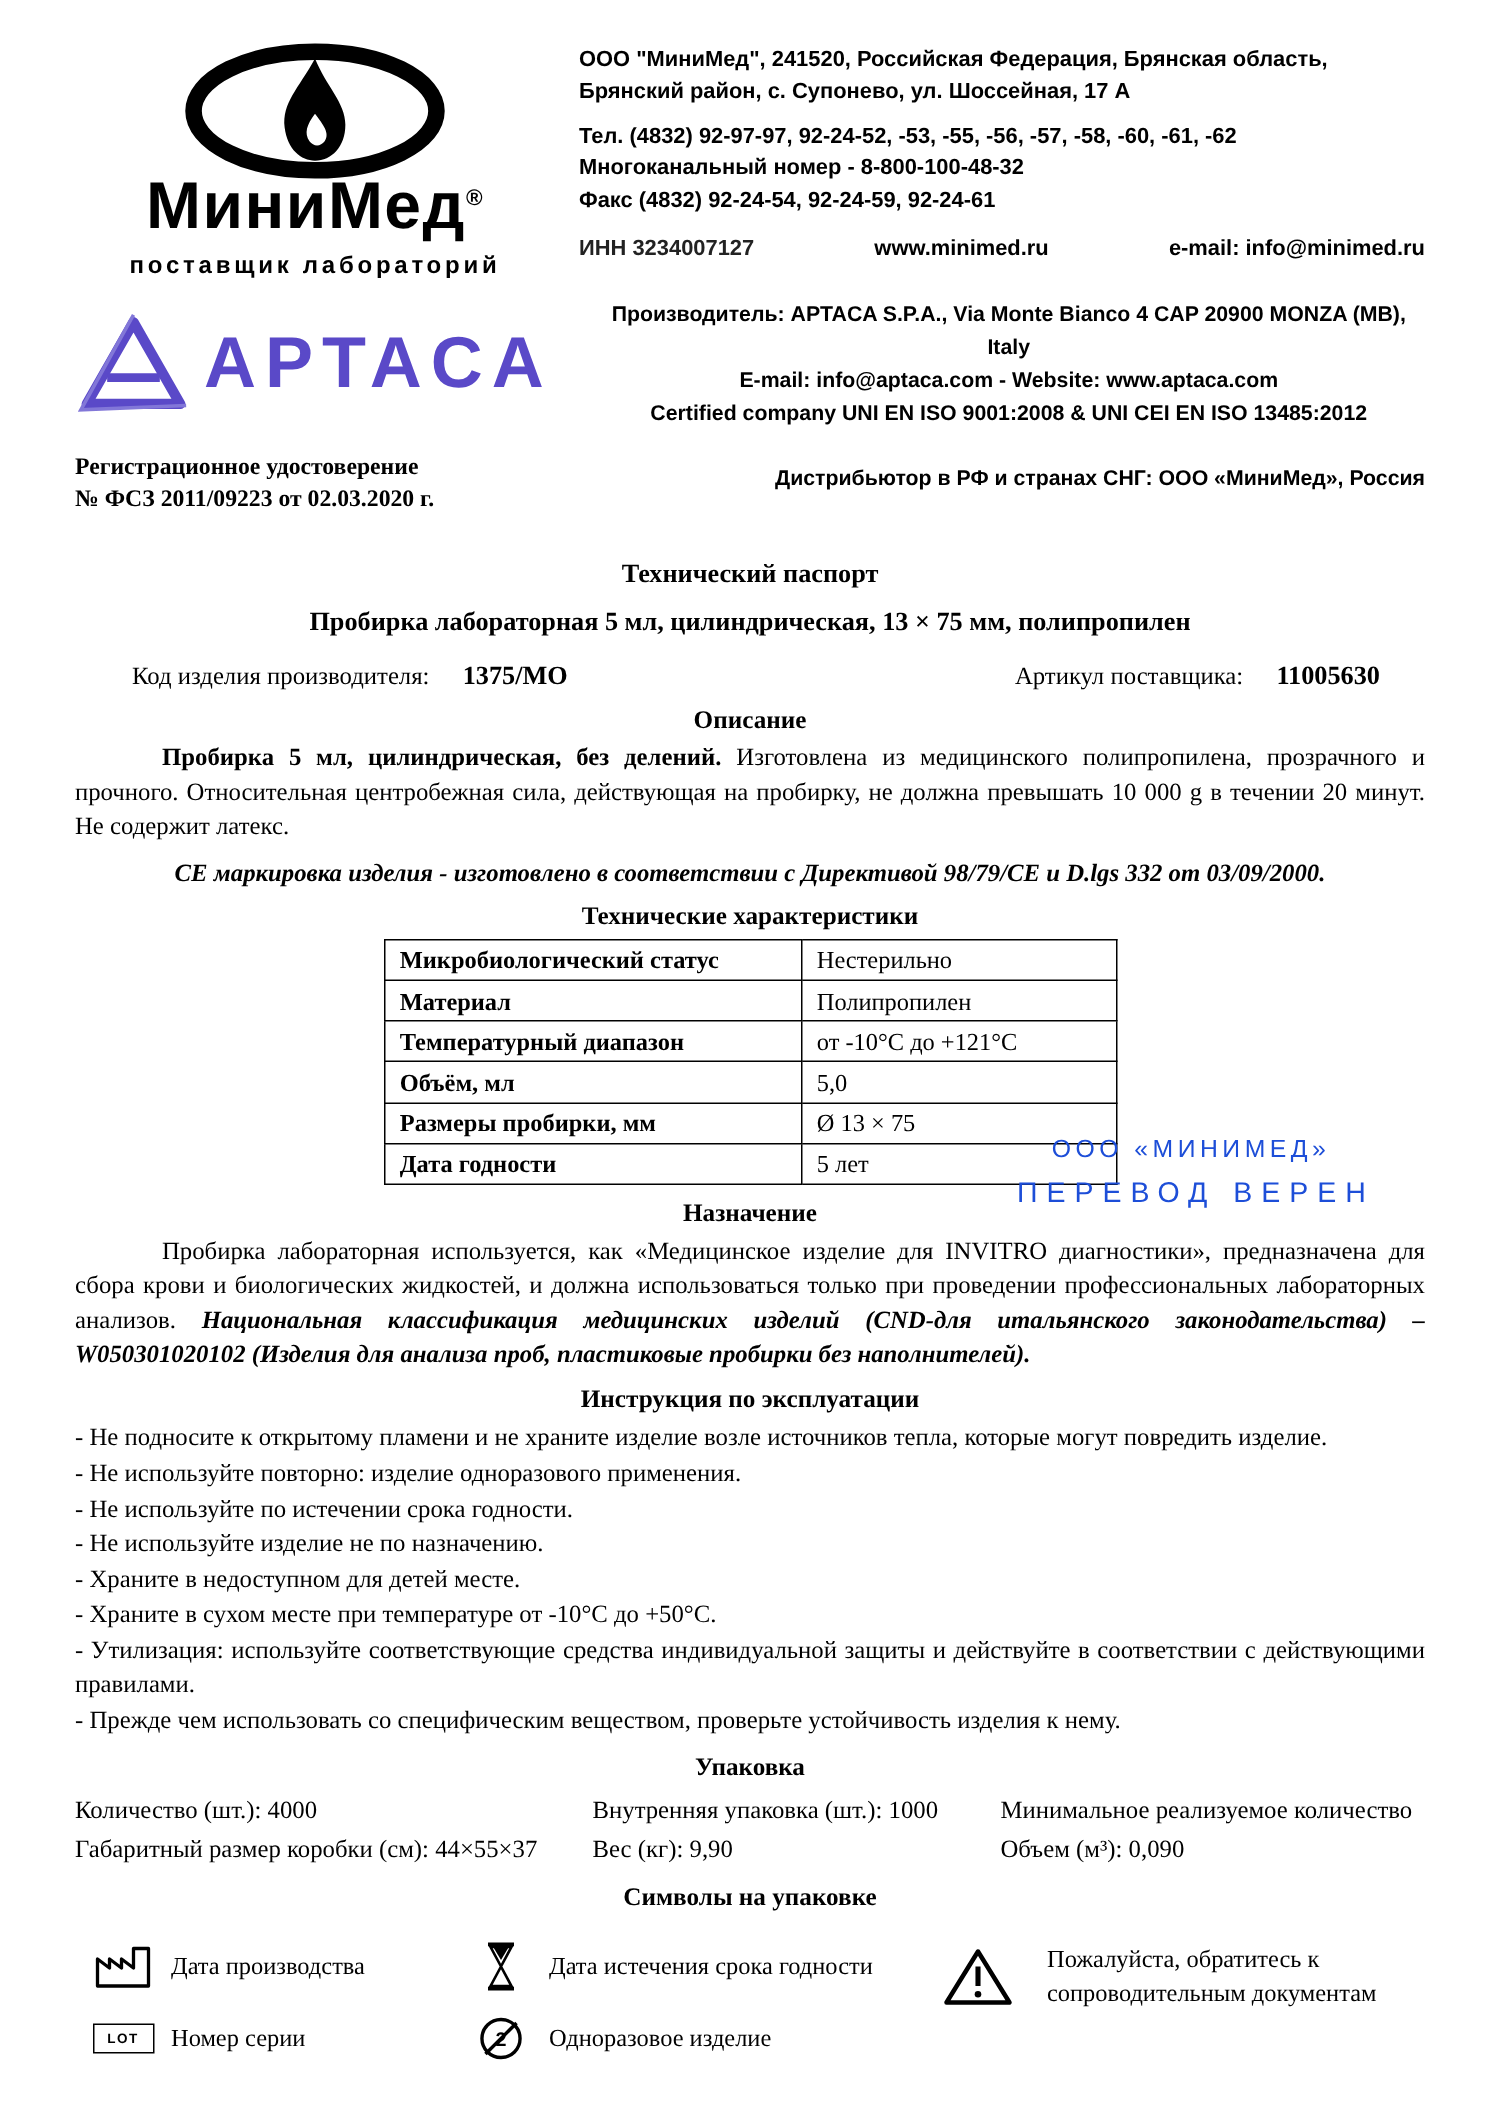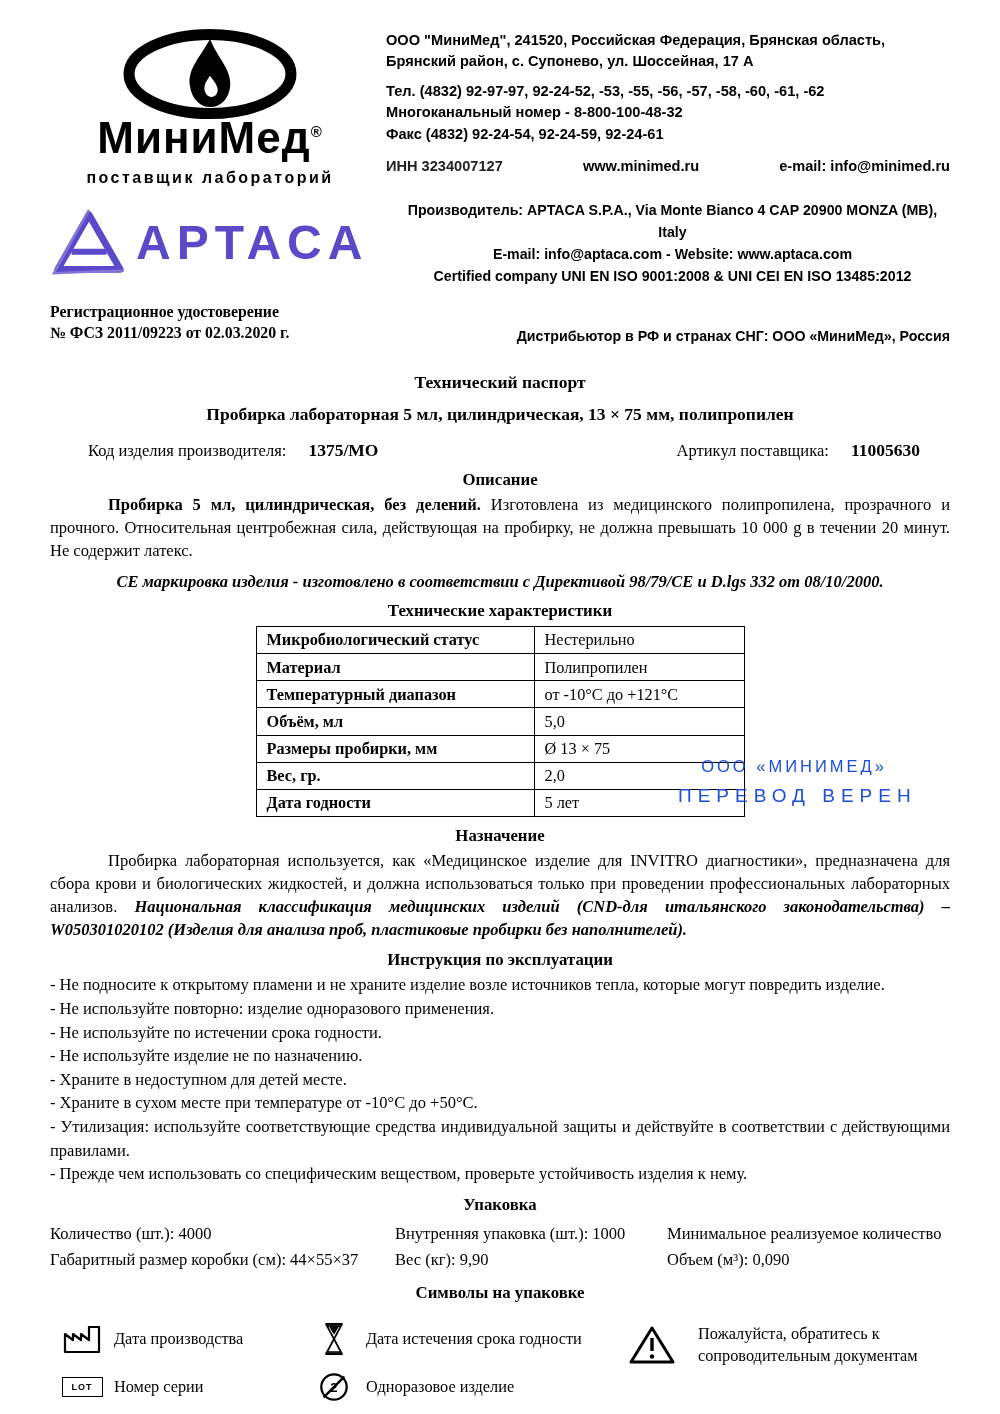--- a/index.html
+++ b/index.html
@@ -23,21 +23,21 @@
   .gap8{ height:9px; }
   .inn-row{ display:flex; justify-content:space-between; margin-top:11px; }
   .inn-row .inn{ color:#222; }
   
   .mfr-row{ display:flex; align-items:center; margin-top:12px; }
   .aptaca-logo{ width:345px; display:flex; align-items:center; flex:none; }
   .aptaca-text{ color:#5a49c8; font-family:"Liberation Sans",sans-serif; font-weight:bold;
                 font-size:48px; letter-spacing:6px; margin-left:8px; line-height:1; }
   .mfr-info{ flex:1; text-align:center; font-family:"Liberation Sans",sans-serif;
              font-weight:bold; font-size:14.2px; line-height:1.55; }
-  .reg-row{ display:flex; justify-content:space-between; align-items:flex-end; margin-top:14px; }
+  .reg-row{ display:flex; justify-content:space-between; align-items:flex-start; margin-top:14px; }
   .reg-left{ font-weight:bold; font-size:15.8px; line-height:1.35; }
   .reg-right{ font-family:"Liberation Sans",sans-serif; font-weight:bold; font-size:14.2px; padding-top:10px; }
   
   .doc-title{ text-align:center; font-weight:bold; font-size:17.5px; margin-top:28px; }
   .doc-subtitle{ text-align:center; font-weight:bold; font-size:17.5px; margin-top:11px; }
   .codes-row{ display:flex; justify-content:space-between; margin-top:15px; padding:0 30px 0 38px; }
   .code-value{ font-weight:bold; font-size:17.5px; margin-left:18px; }
   
   .sec-h{ text-align:center; font-weight:bold; font-size:16.8px; margin:9px 0 3px; }
   .para{ text-align:justify; line-height:1.4; margin:2px 0; }
@@ -136,21 +136,21 @@
       <span class="code-value">1375/MO</span>
     </div>
     <div>
       <span>Артикул поставщика:</span>
       <span class="code-value">11005630</span>
     </div>
   </div>
 
   <div class="sec-h">Описание</div>
   <p class="para first-indent"><span class="bold">Пробирка 5 мл, цилиндрическая, без делений.</span><span> Изготовлена из медицинского полипропилена, прозрачного и прочного. Относительная центробежная сила, действующая на пробирку, не должна превышать 10 000 g в течении 20 минут. Не содержит латекс.</span></p>
-  <div class="ce-line">CE маркировка изделия - изготовлено в соответствии с Директивой 98/79/CE и D.lgs 332 от 08/10/2000.</div>
+  <div class="ce-line">CE маркировка изделия - изготовлено в соответствии с Директивой 98/79/CE и D.lgs 332 от 03/09/2000.</div>
 
   <div class="spec-wrap">
     <div class="sec-h">Технические характеристики</div>
     <table class="specs">
       <tbody>
         <tr>
             <td class="lbl">Микробиологический статус</td>
             <td class="val">Нестерильно</td>
           </tr>
         <tr>
@@ -161,24 +161,20 @@
             <td class="lbl">Температурный диапазон</td>
             <td class="val">от -10°C до +121°C</td>
           </tr>
         <tr>
             <td class="lbl">Объём, мл</td>
             <td class="val">5,0</td>
           </tr>
         <tr>
             <td class="lbl">Размеры пробирки, мм</td>
             <td class="val">Ø 13 × 75</td>
-          </tr>
-        <tr>
-            <td class="lbl">Вес, гр.</td>
-            <td class="val">2,0</td>
           </tr>
         <tr>
             <td class="lbl">Дата годности</td>
             <td class="val">5 лет</td>
           </tr>
       </tbody>
     </table>
     <div class="stamp">
       <div class="stamp-line1">ООО «МИНИМЕД»</div>
       <div class="stamp-line2">ПЕРЕВОД ВЕРЕН</div>

